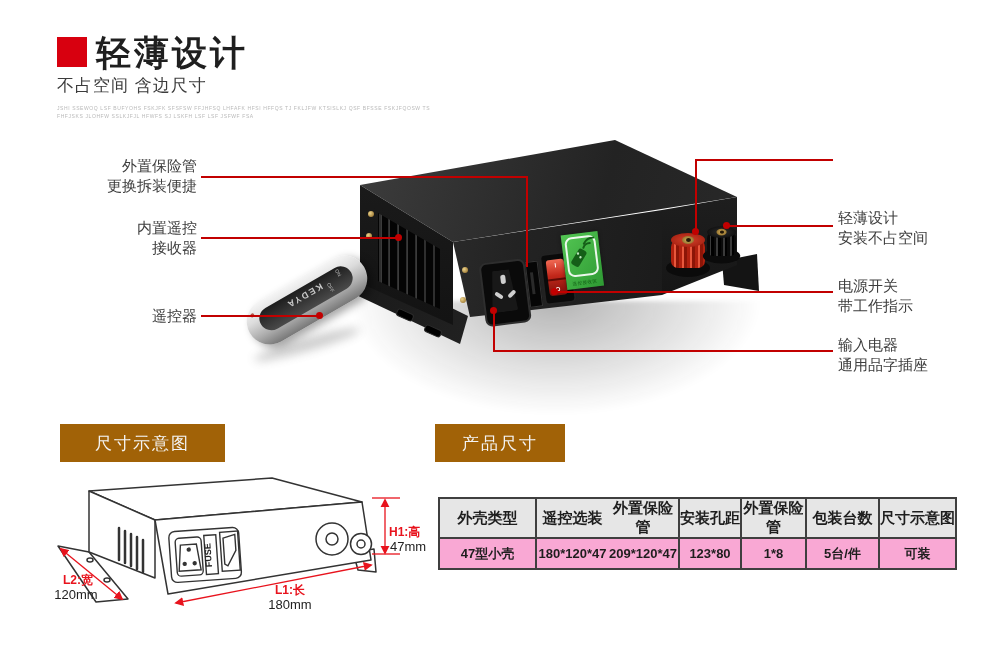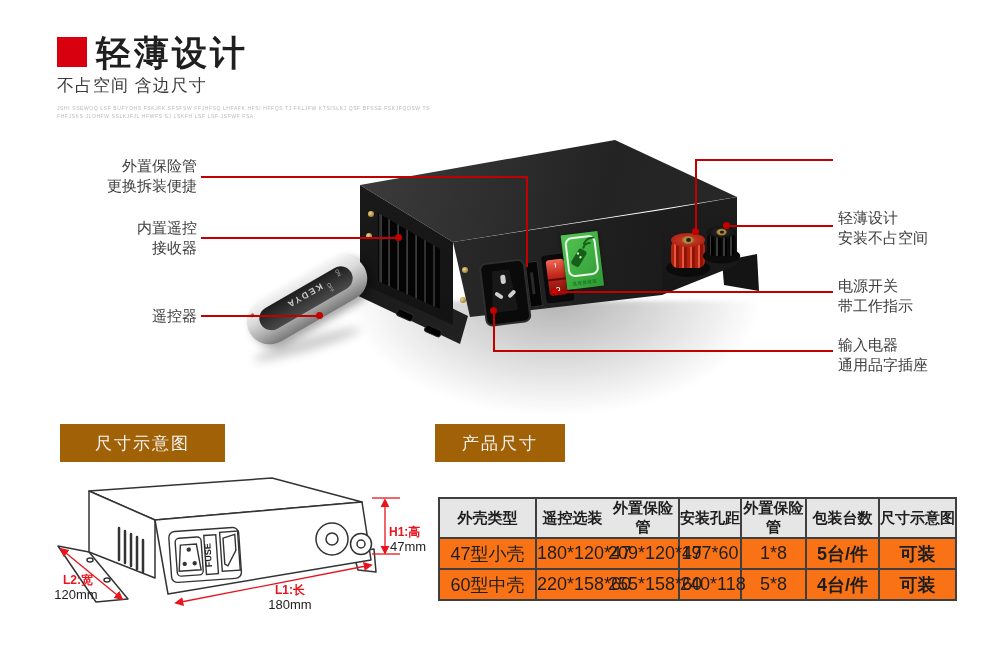--- a/index.html
+++ b/index.html
@@ -87,21 +87,21 @@
   
   .bar{position:absolute;top:424px;height:38px;background:#a16207;color:#f4f4f4;font-size:17px;
        letter-spacing:2px;display:flex;align-items:center;justify-content:center;}
   .bar1{left:60px;width:165px;} .bar2{left:435px;width:130px;}
 
   
   table.spec{position:absolute;left:438px;top:497px;width:517px;border-collapse:collapse;
              table-layout:fixed;z-index:5;}
   table.spec th,table.spec td{border:2px solid #3f3f3f;text-align:center;padding:0;color:#1e1e1e;}
   table.spec th{background:#e6e6e6;font-size:15px;font-weight:bold;height:31px;}
-  table.spec td{height:29px;background:#f97316;font-size:18px;}
+  table.spec td{height:29px;background:#f9a8d4;font-size:13px;font-weight:bold;}
   td.dim,th.dim{font-size:11.5px;}
   .merge-r{border-right:none !important;} .merge-l{border-left:none !important;}
   td.bold,th.bold{font-weight:bold;font-size:13px;}
 
   .diagram-svg{left:40px;top:470px;z-index:4;}
 </style>
 </head>
 <body>
 
 <div class="page">
@@ -306,30 +306,21 @@
         <th>外置保险管</th>
         <th>包装台数</th>
         <th>尺寸示意图</th>
       </tr>
     </thead>
     <tbody>
       <tr>
         <td>47型小壳</td>
         <td class="dim merge-r">180*120*47</td>
         <td class="dim merge-l">209*120*47</td>
-        <td class="dim">197*60</td>
+        <td class="dim">123*80</td>
         <td class="dim">1*8</td>
         <td class="bold">5台/件</td>
         <td class="bold">可装</td>
       </tr>
-      <tr>
-        <td>60型中壳</td>
-        <td class="dim merge-r">220*158*60</td>
-        <td class="dim merge-l">255*158*60</td>
-        <td class="dim">240*118</td>
-        <td class="dim">5*8</td>
-        <td class="bold">4台/件</td>
-        <td class="bold">可装</td>
-      </tr>
     </tbody>
   </table>
 
 </div>
 
 </body></html>

